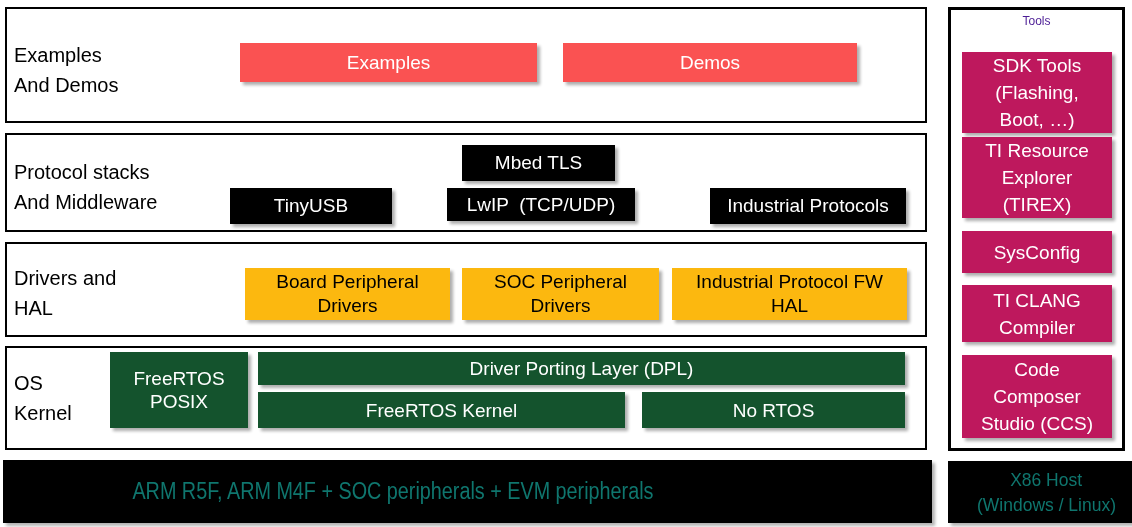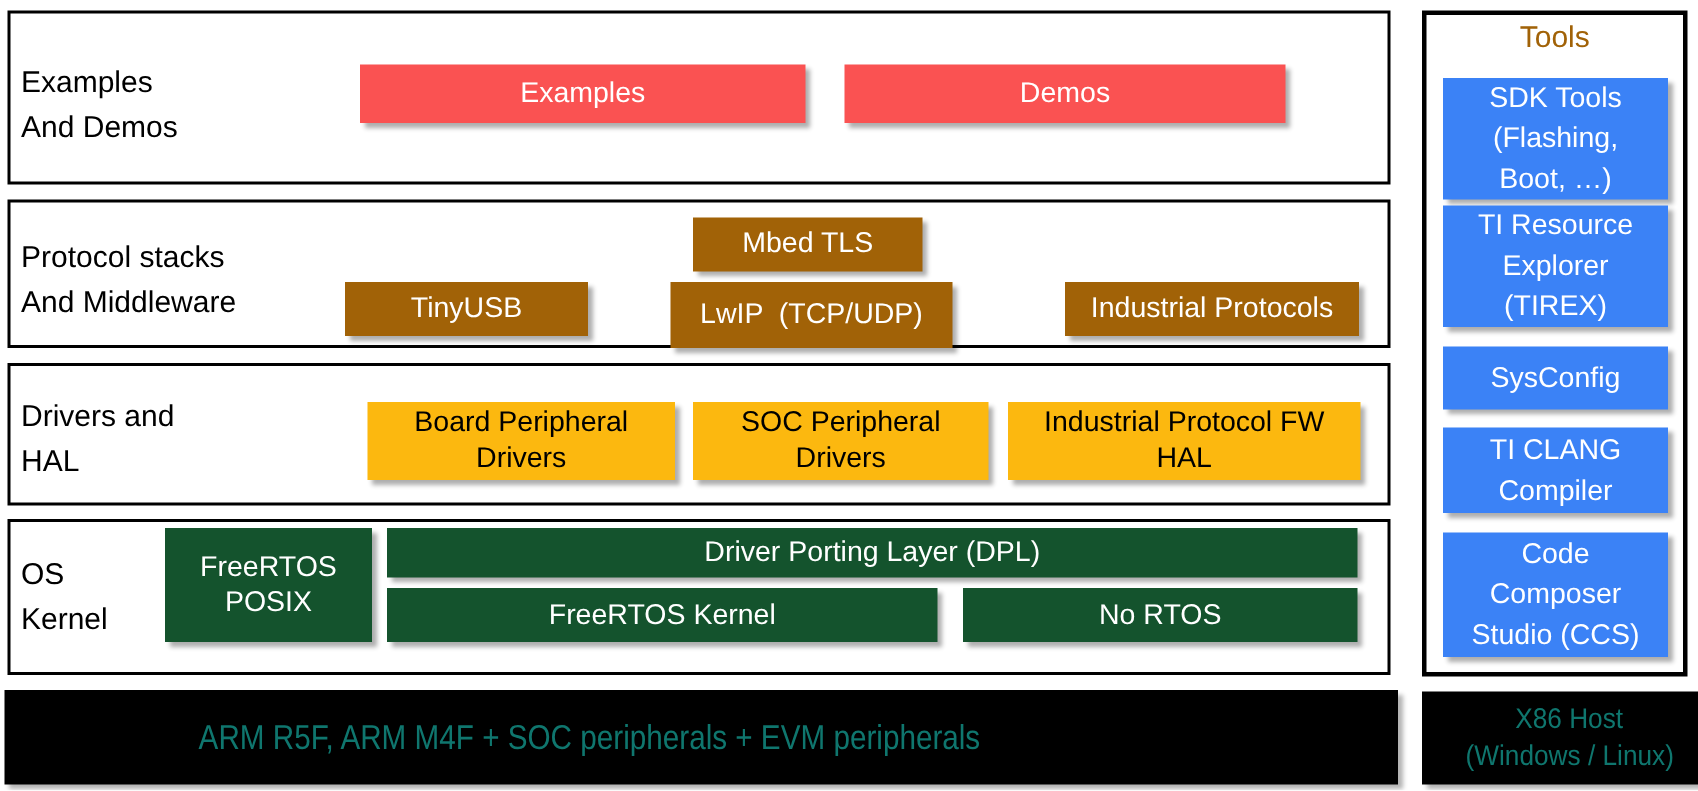--- a/index.html
+++ b/index.html
@@ -14,31 +14,31 @@
   .rowlabel{
     position:absolute;left:14px;font-size:20px;line-height:30px;color:#000;
   }
   .blk{
     position:absolute;display:flex;align-items:center;justify-content:center;
     flex-direction:column;text-align:center;font-size:19px;line-height:24px;
     box-shadow:3px 3px 3px rgba(0,0,0,0.32);white-space:pre-wrap;
     box-sizing:border-box;padding:1px 4px;
   }
   .red{background:#fa5252;color:#fff;}
-  .blue{background:#a16207;color:#fff;}
+  .blue{background:#000000;color:#fff;}
   .gold{background:#fcb80f;color:#000;}
   .gray{background:#14532d;color:#fff;line-height:23px;}
-  .tred{background:#3b82f6;color:#fff;line-height:27px;}
+  .tred{background:#be185d;color:#fff;line-height:27px;}
   .toolsbox{
     position:absolute;left:948px;top:7px;width:177px;height:444px;
     border:3px solid #000;box-sizing:border-box;background:#fff;
   }
   .toolstitle{
     position:absolute;left:948px;top:14px;width:177px;text-align:center;
-    font-size:20px;color:#a16207;
+    font-size:12px;color:#4c1d95;
   }
   .tool{left:962px;width:150px;}
   .blackbar{
     position:absolute;background:#000000;color:#0f766e;display:flex;
     align-items:center;justify-content:center;flex-direction:column;
     text-align:center;box-shadow:3px 3px 3px rgba(0,0,0,0.3);
   }
   .hwbar{left:3px;top:460px;width:929px;height:63px;font-size:23px;}
   .hwbar .cond{transform:scaleX(0.86);transform-origin:center;margin-right:150px;white-space:nowrap;}
   .hostblk{left:948px;top:461px;width:197px;height:62px;font-size:19px;line-height:25px;}
@@ -69,21 +69,21 @@
   <div class="rowlabel" style="top:368px">
     <div>OS</div>
     <div>Kernel</div>
   </div>
 
   <div class="blk red" style="left:240px;top:43px;width:297px;height:39px">Examples</div>
   <div class="blk red" style="left:563px;top:43px;width:294px;height:39px">Demos</div>
 
   <div class="blk blue" style="left:462px;top:145px;width:153px;height:36px">Mbed TLS</div>
   <div class="blk blue" style="left:230px;top:188px;width:162px;height:36px">TinyUSB</div>
-  <div class="blk blue" style="left:447px;top:188px;width:188px;height:44px">LwIP  (TCP/UDP)</div>
+  <div class="blk blue" style="left:447px;top:188px;width:188px;height:33px">LwIP  (TCP/UDP)</div>
   <div class="blk blue" style="left:710px;top:188px;width:196px;height:36px">Industrial Protocols</div>
 
   <div class="blk gold" style="left:245px;top:268px;width:205px;height:52px">Board Peripheral Drivers</div>
   <div class="blk gold" style="left:462px;top:268px;width:197px;height:52px">SOC Peripheral Drivers</div>
   <div class="blk gold" style="left:672px;top:268px;width:235px;height:52px">Industrial Protocol FW HAL</div>
 
   <div class="blk gray" style="left:110px;top:352px;width:138px;height:76px">FreeRTOS POSIX</div>
   <div class="blk gray" style="left:258px;top:352px;width:647px;height:33px">Driver Porting Layer (DPL)</div>
   <div class="blk gray" style="left:258px;top:392px;width:367px;height:36px">FreeRTOS Kernel</div>
   <div class="blk gray" style="left:642px;top:392px;width:263px;height:36px">No RTOS</div>

